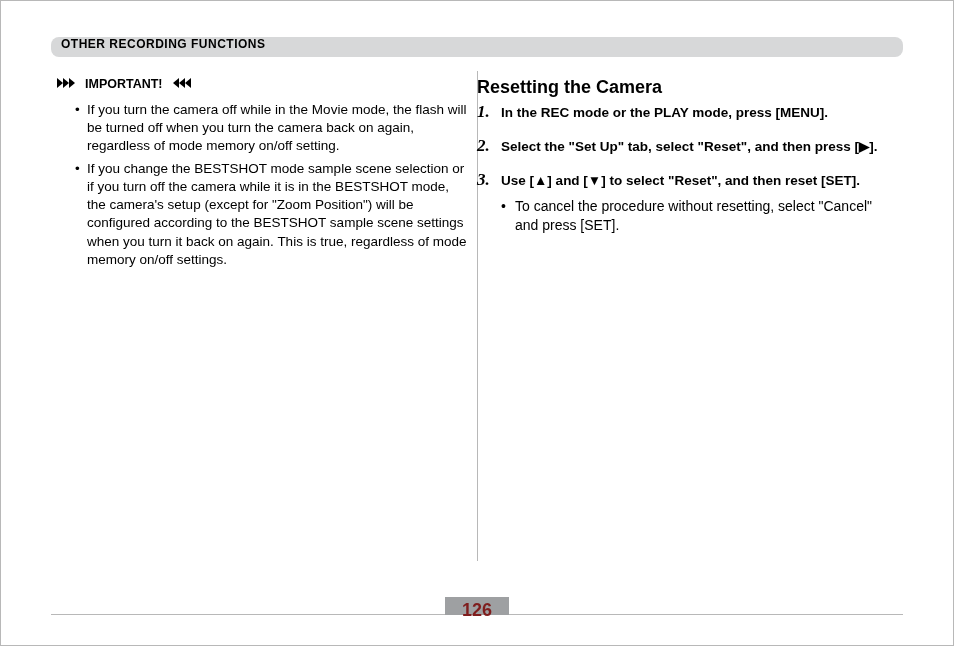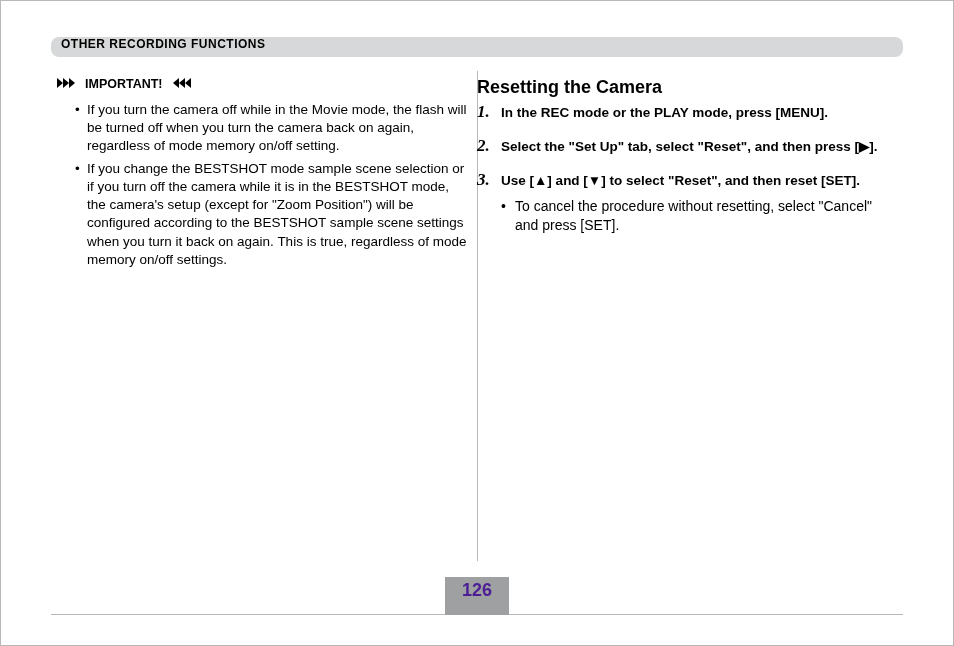--- a/index.html
+++ b/index.html
@@ -162,23 +162,23 @@
     left: 0; right: 0; bottom: 0;
     height: 1px;
     background: #b8b8b8;
   }
   .page-num-box {
     position: absolute;
     left: 50%;
     transform: translateX(-50%);
     bottom: 0;
     width: 64px;
-    height: 38px;
+    height: 18px;
     background: #9ea0a2;
-    color: #4c1d95;
+    color: #7f1d1d;
     font-size: 18px;
     font-weight: bold;
     text-align: center;
     line-height: 26px;
   }
 </style>
 </head>
 <body>
 
 <div class="page">

